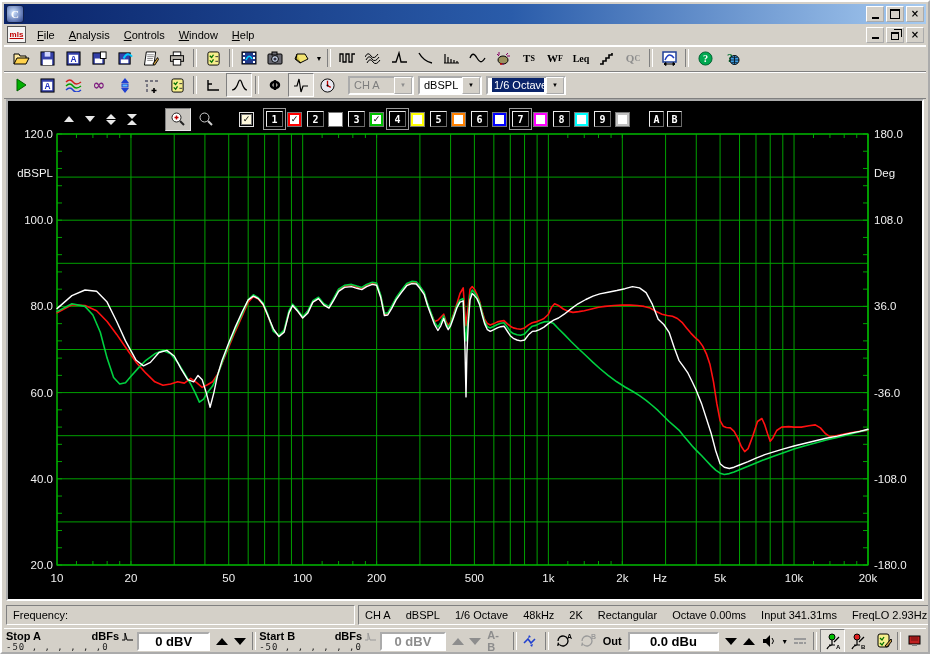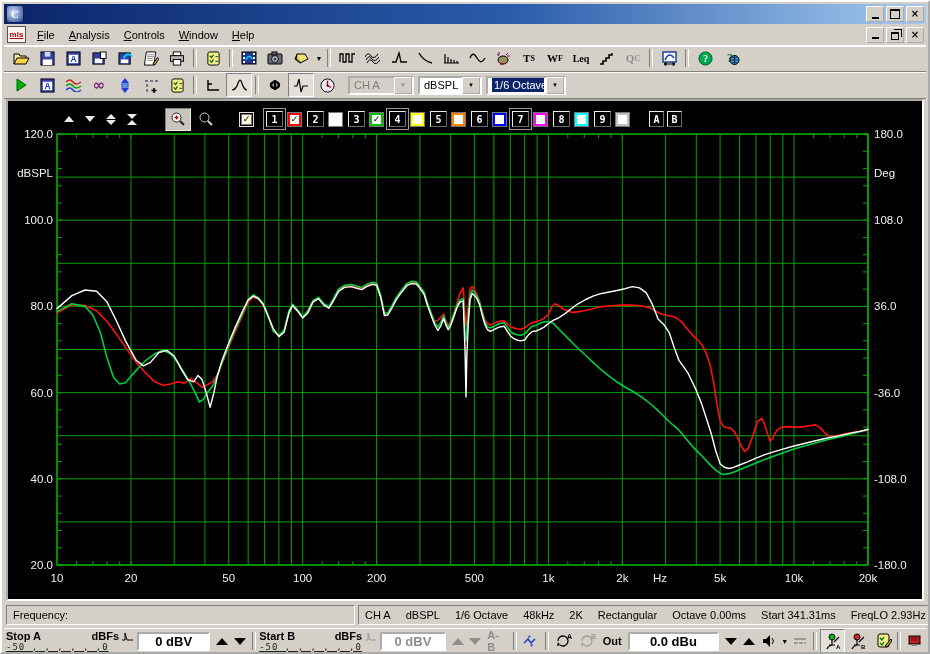--- a/index.html
+++ b/index.html
@@ -70,21 +70,21 @@
   .spanel{border:1px solid;border-color:#808080 #fff #fff #808080;display:flex;align-items:center;padding:0 6px;}
   #sp-filename{width:335px;flex:none;}
   #sp-info{flex:1;}
   #sp-info span{margin-right:15px;white-space:nowrap;}
   
   #bottombar{position:absolute;left:2px;right:2px;top:626px;height:26px;display:flex;align-items:center;
     box-shadow:inset 0 1px 0 #fff;padding:0 2px;}
   .meterblock{display:flex;flex-direction:column;justify-content:center;width:128px;flex:none;line-height:11px;}
   .mlabels{display:flex;font-weight:bold;}
   .mlabels .r{margin-left:auto;}
-  .mscale{font:9px "DejaVu Sans Mono",monospace;letter-spacing:1px;color:#222;text-decoration:underline;}
+  .mscale{font:9px "DejaVu Sans Mono",monospace;letter-spacing:1px;color:#222;}
   .valbox{height:19px;border:2px inset #fff;background:#fff;font:bold 13px "Liberation Sans",sans-serif;
     display:flex;align-items:center;justify-content:center;margin:0 3px;box-sizing:border-box;}
   .valbox.disabled{color:#8d8d8d;}
   .sbtn{width:18px;height:18px;display:flex;align-items:center;justify-content:center;}
   .tri-b-up{width:0;height:0;border-left:6px solid transparent;border-right:6px solid transparent;border-bottom:7px solid #000;}
   .tri-b-dn{width:0;height:0;border-left:6px solid transparent;border-right:6px solid transparent;border-top:7px solid #000;}
   .tri-gray-up{border-bottom-color:#8d8d8d;}
   .tri-gray-dn{border-top-color:#8d8d8d;}
   .blabel{font-weight:bold;margin:0 3px;}
   .micbtn{width:24px;height:22px;display:flex;align-items:center;justify-content:center;border:1px solid transparent;}
@@ -641,21 +641,21 @@
         <span>Frequency:</span>
       </div>
     <div class="spanel" id="sp-info">
         <span>CH A</span>
         <span>dBSPL</span>
         <span>1/6 Octave</span>
         <span>48kHz</span>
         <span>2K</span>
         <span>Rectangular</span>
         <span>Octave 0.00ms</span>
-        <span>Start 341.31ms</span>
+        <span>Input 341.31ms</span>
         <span>FreqLO 2.93Hz</span>
       </div>
   </div>
 
   <div id="bottombar">
     <div class="meterblock">
       <div class="mlabels">
           <span>Stop A</span>
           <span class="r">dBFs</span>
         <svg width="13" height="11" viewBox="0 0 13 11" style="margin-left:2px;">

